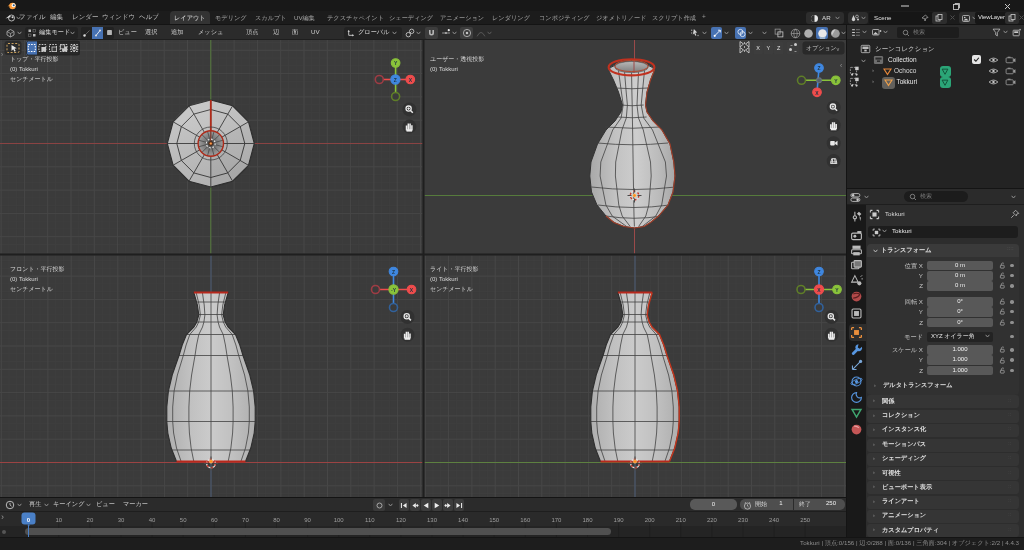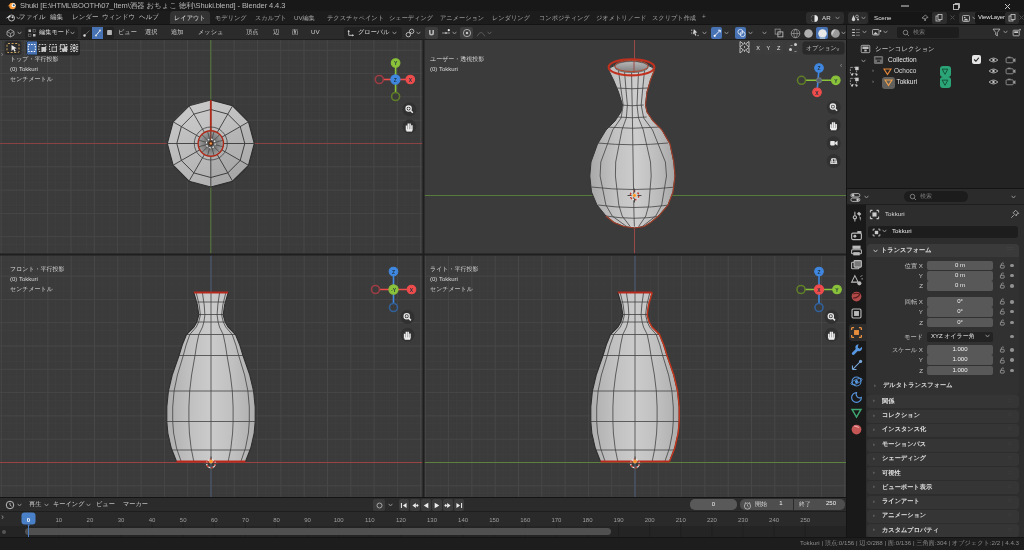--- a/index.html
+++ b/index.html
@@ -22,21 +22,20 @@
 </style>
 </head>
 <body>
 <div class="abs" id="titlebar">
   <svg class="abs" style="left:7px;top:1px" width="10" height="9" viewBox="0 0 20 18">
       <circle cx="11" cy="10" r="6.5" fill="#ff9f3e"></circle>
       <circle cx="13" cy="8.5" r="4" fill="#fff"></circle>
       <circle cx="13.5" cy="8.5" r="2" fill="#2a5c8a"></circle>
       <path d="M1 11 L8 5 L11 8 Z" fill="#ff9f3e"></path>
     </svg>
-  <span class="ttl">Shuki [E:\HTML\BOOTH\07_Item\酒器 おちょこ 徳利\Shuki.blend] - Blender 4.4.3</span>
   <svg class="abs" style="left:901px;top:5px" width="8" height="2" viewBox="0 0 8 2">
       <path d="M0 1 h8" stroke="#c5c5c5" stroke-width="1.1"></path>
     </svg>
   <svg class="abs" style="left:953px;top:2.5px" width="7" height="7" viewBox="0 0 7 7">
       <rect x="0.5" y="1.5" width="5" height="5" fill="none" stroke="#c5c5c5" stroke-width="0.9"></rect>
       <path d="M2 1.5 V0.5 H6.5 V5 H5.5" fill="none" stroke="#c5c5c5" stroke-width="0.9"></path>
     </svg>
   <svg class="abs" style="left:1004px;top:2.5px" width="7" height="7" viewBox="0 0 7 7">
       <path d="M1 1 L6 6 M6 1 L1 6" stroke="#c5c5c5" stroke-width="1"></path>
     </svg>

